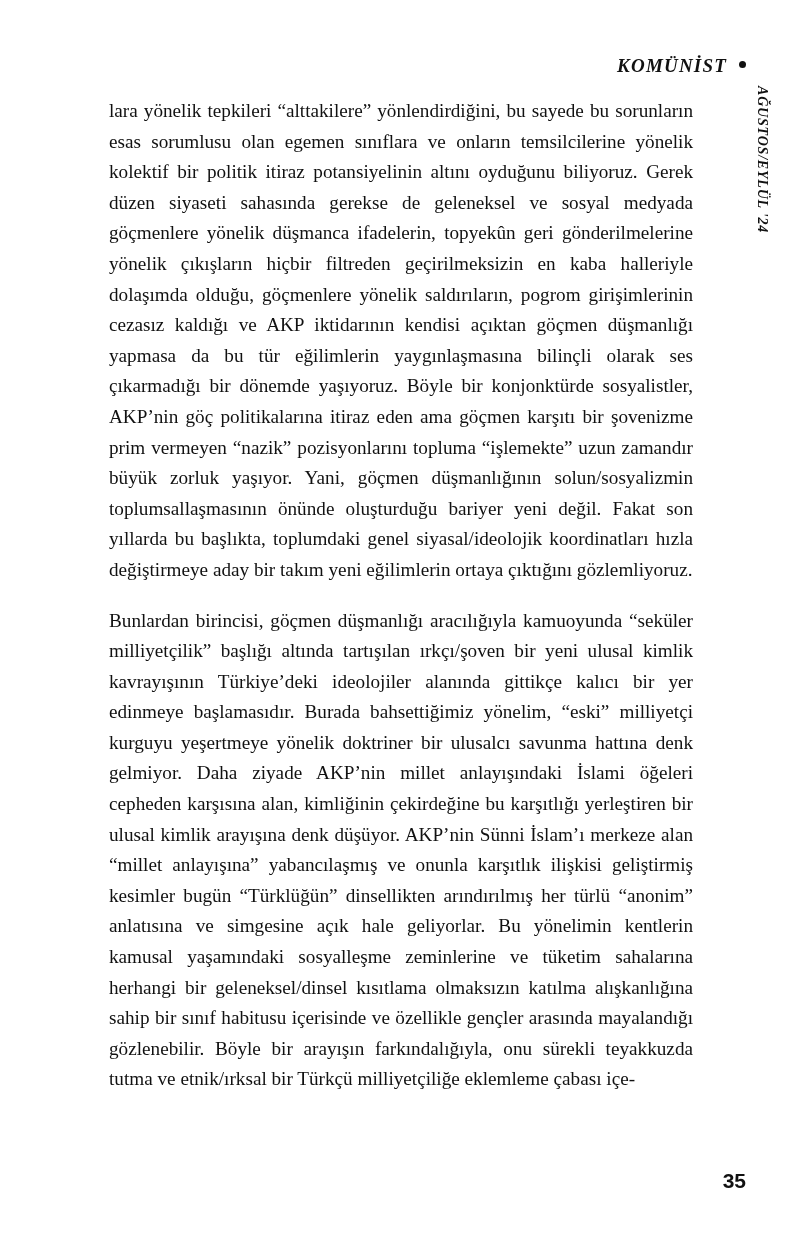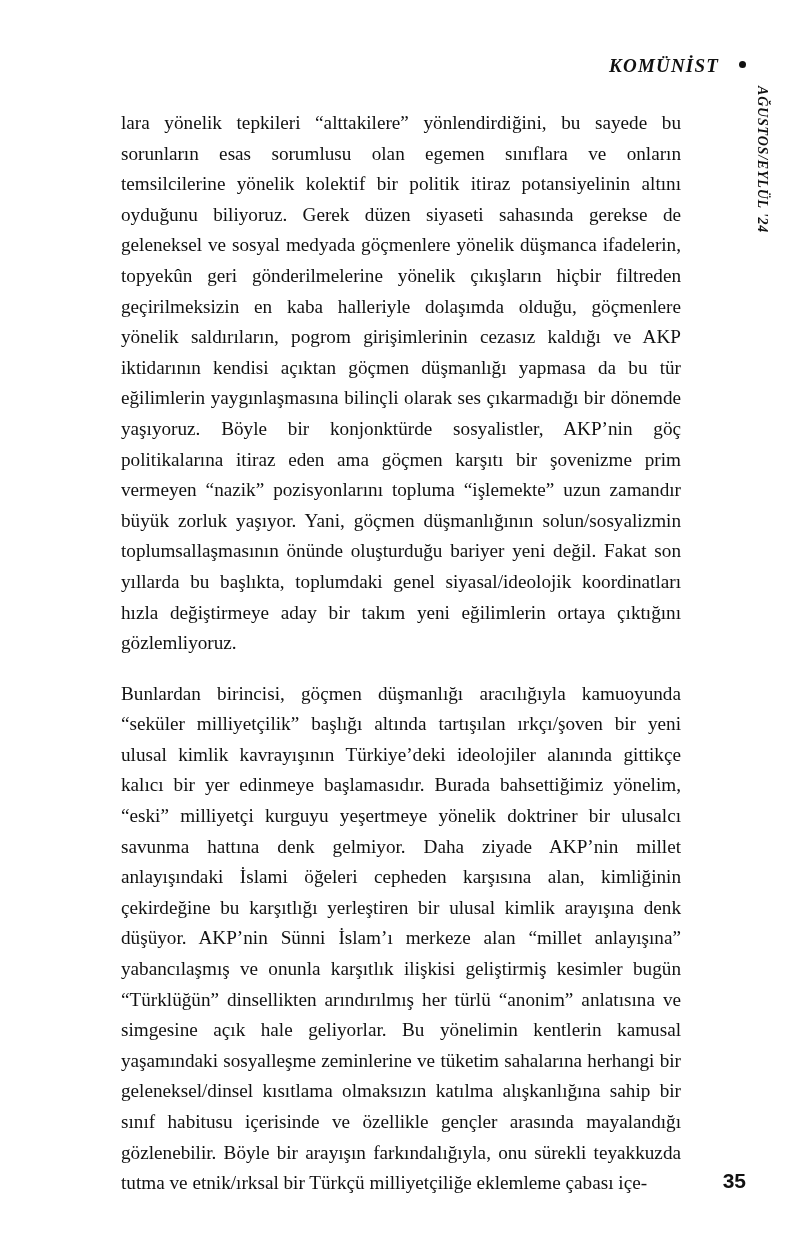--- a/index.html
+++ b/index.html
@@ -23,21 +23,21 @@
 
   
   .header {
     position: absolute;
     top: 55px;
     left: 0;
     right: 52px;
     display: flex;
     justify-content: flex-end;
     align-items: center;
-    gap: 20px;
+    gap: 12px;
   }
   .header-title {
     font-family: "Liberation Serif", "DejaVu Serif", serif;
     font-weight: bold;
     font-style: italic;
     font-size: 19px;
     letter-spacing: 1.2px;
     color: #111111;
   }
   .header-dot {
@@ -66,21 +66,21 @@
   }
 
   
   .column {
     position: absolute;
     top: 92px;
     left: 105px;
     width: 592px;
   }
   p.body-par {
-    margin: 16px;
+    margin: 4px;
     font-size: 19.2px;
     line-height: 30.6px;
     text-align: justify;
     text-justify: inter-word;
     hyphens: manual;
     color: #111111;
   }
   p.body-par + p.body-par {
     margin-top: 20px;
   }

